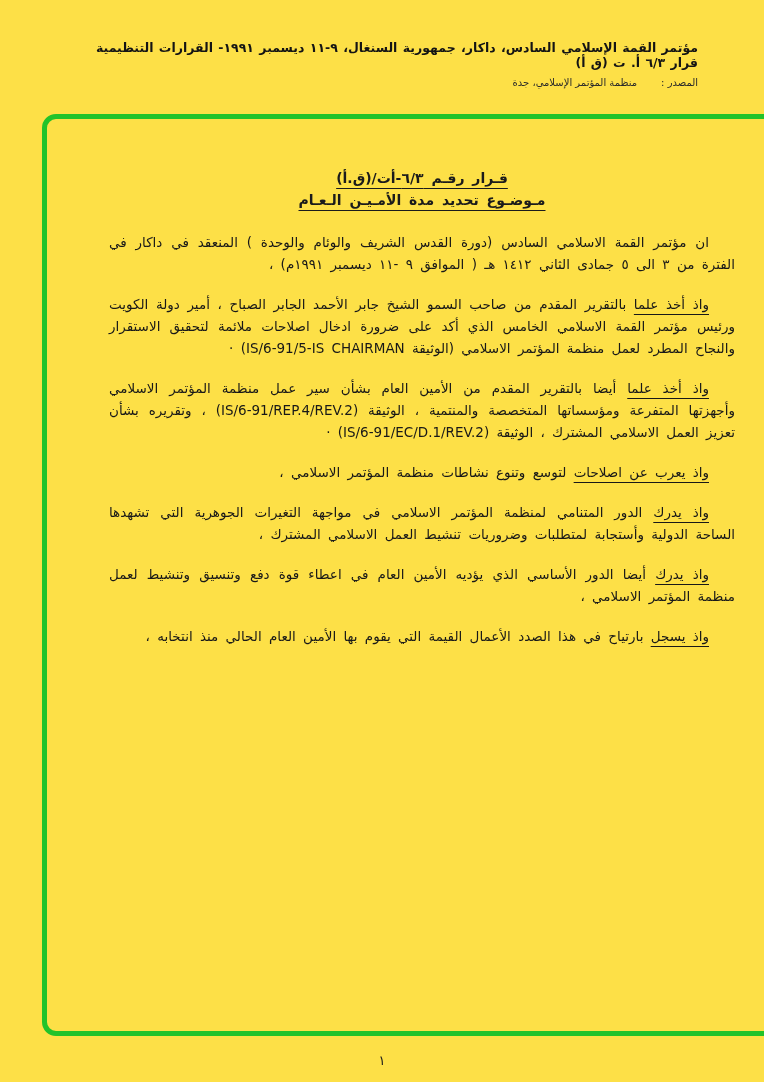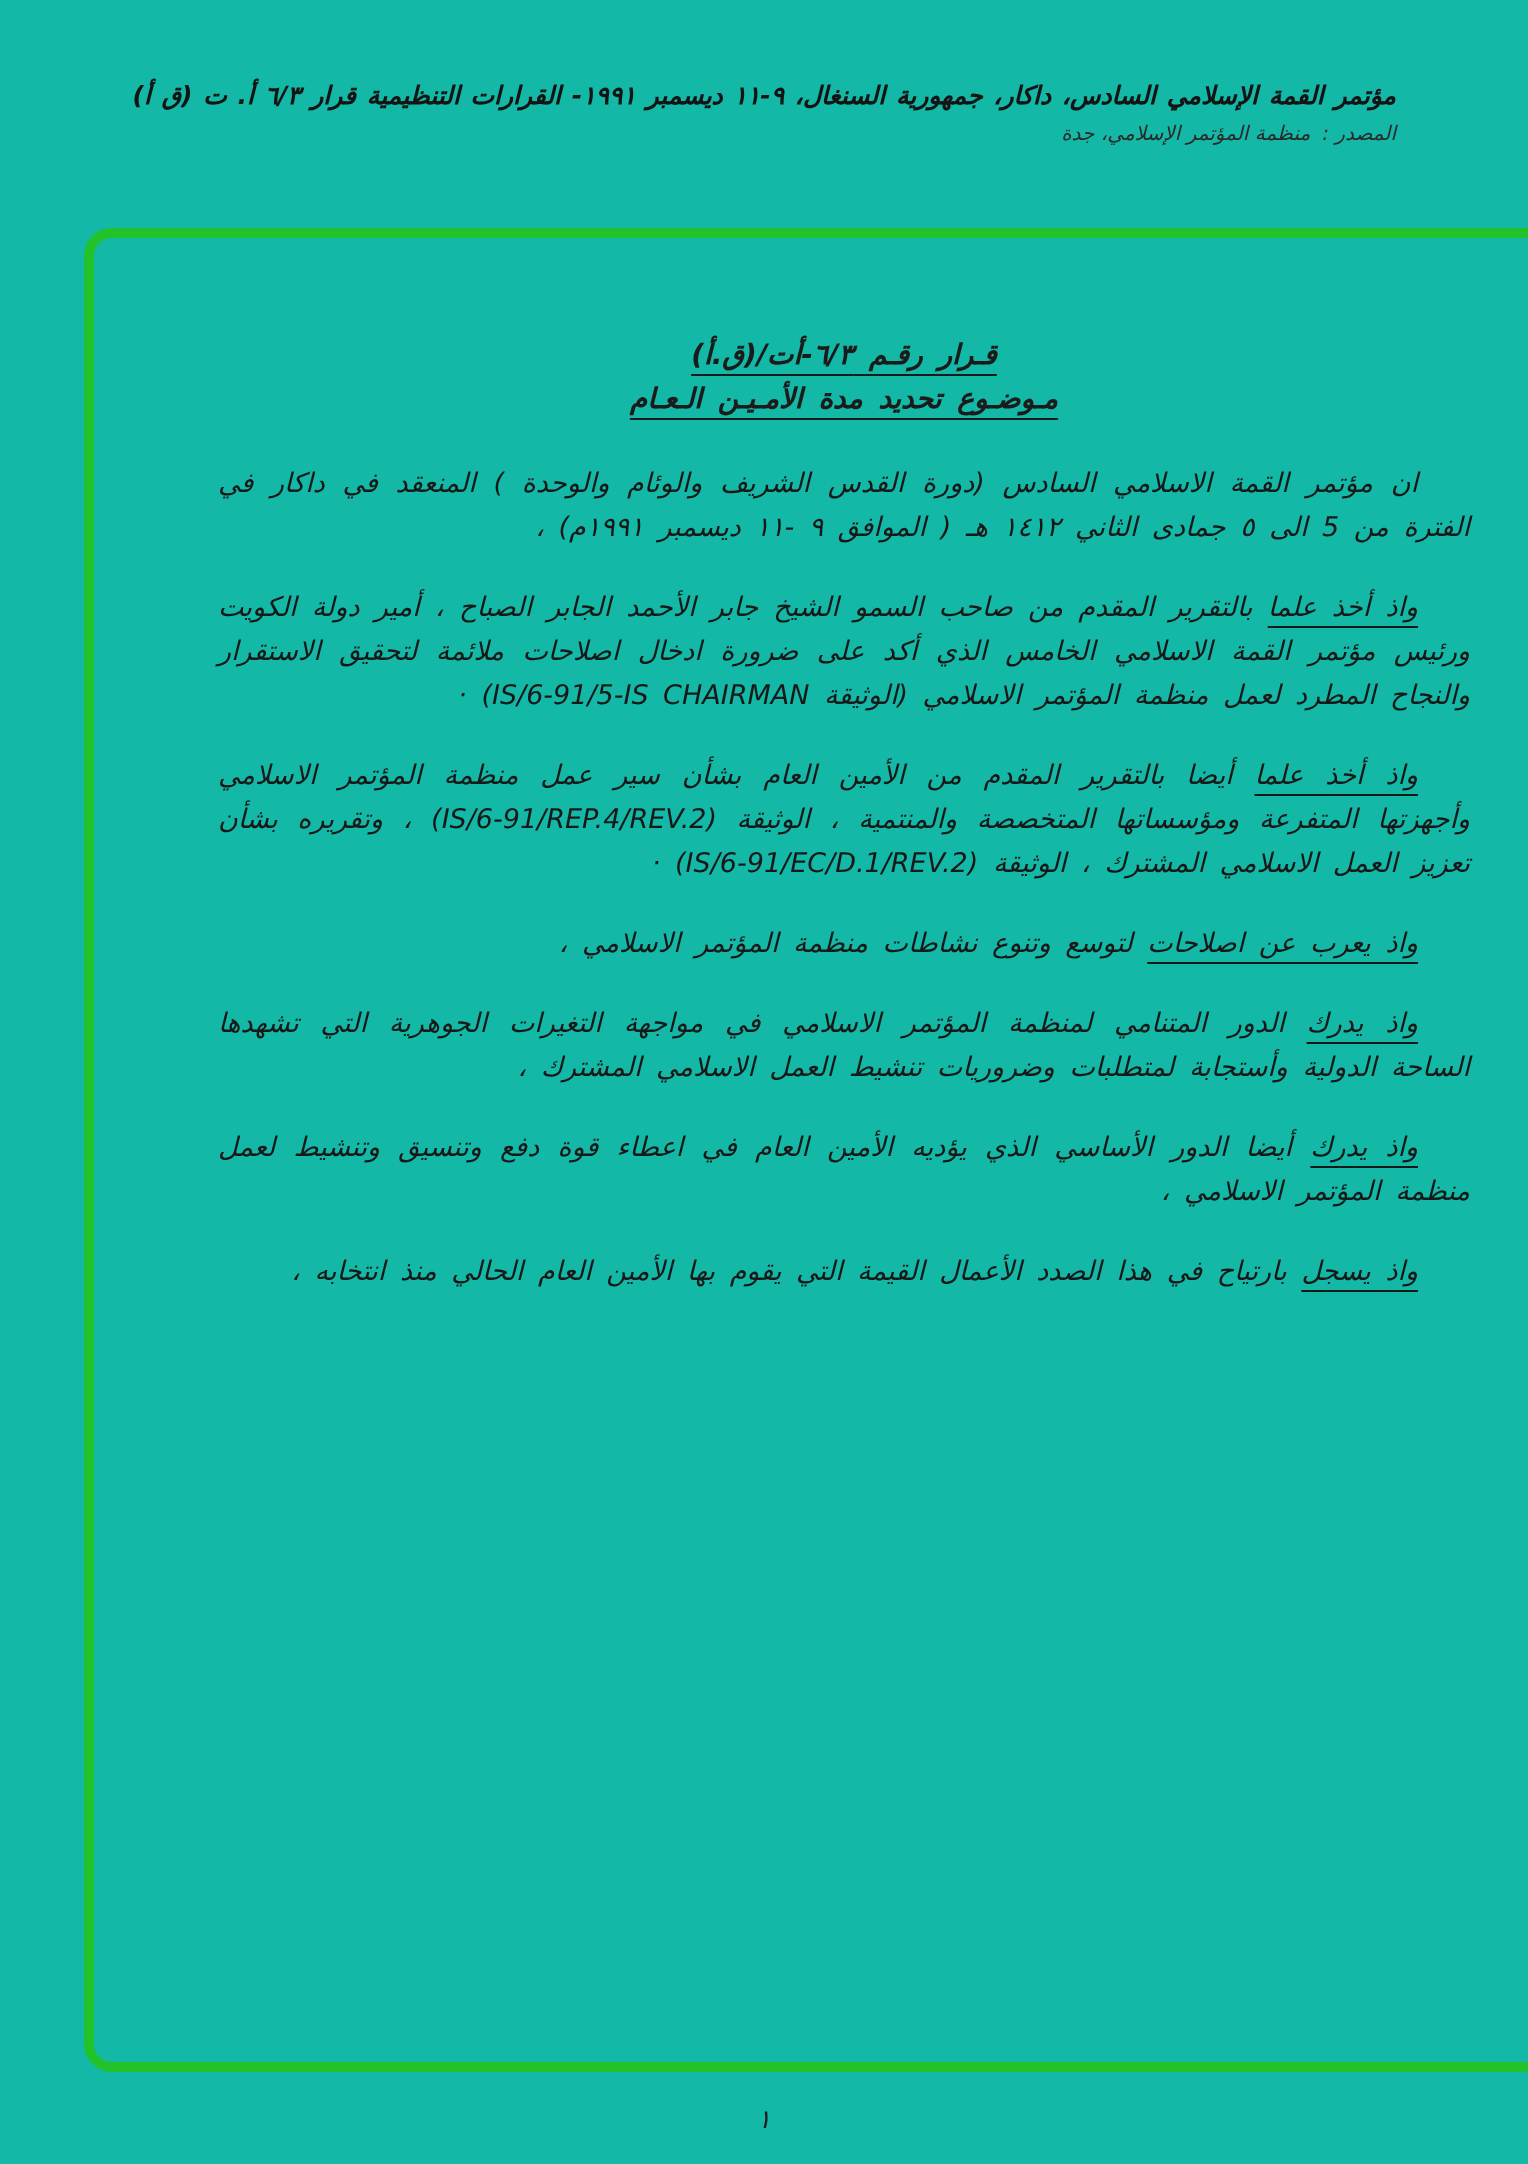--- a/index.html
+++ b/index.html
@@ -6,23 +6,22 @@
     margin: 0;
     padding: 0;
     background: #ffffff;
     font-family: "DejaVu Sans", sans-serif;
     color: #1b1b1b;
   }
   .page {
     position: relative;
     width: 764px;
     height: 1082px;
-    background: #14b8a6;
+    background: #fde047;
     overflow: hidden;
-    font-style: italic;
   }
 
   
   .doc-header {
     position: absolute;
     top: 40px;
     left: 64px;
     right: 66px;
     direction: rtl;
     text-align: right;
@@ -32,21 +31,21 @@
     font-weight: bold;
     letter-spacing: 0px;
     word-spacing: 1px;
     color: #141414;
   }
   .hdr2 {
     margin-top: 7px;
     font-size: 10px;
     color: #2a2a2a;
   }
-  .hdr2 .src-label { margin-left: 6px; }
+  .hdr2 .src-label { margin-left: 24px; }
 
   
   .frame {
     position: absolute;
     left: 42px;
     top: 114px;
     width: 760px;
     height: 922px;
     box-sizing: border-box;
     border: 5px solid var(--frame-green, #22c32a);
@@ -114,21 +113,21 @@
   </header>
 
   <div class="frame">
     <div class="content">
 
       <div class="title-block">
         <div class="title-line">قـرار رقـم ٦/٣-أت/(ق.أ)</div>
         <div class="title-line">مـوضـوع تحديد مدة الأمـيـن الـعـام</div>
       </div>
 
-      <p class="para"><span class="rest">ان مؤتمر القمة الاسلامي السادس (دورة القدس الشريف والوئام والوحدة ) المنعقد في داكار في الفترة من 5 الى ٥ جمادى الثاني ١٤١٢ هـ ( الموافق ٩ -١١ ديسمبر ١٩٩١م) ،</span></p>
+      <p class="para"><span class="rest">ان مؤتمر القمة الاسلامي السادس (دورة القدس الشريف والوئام والوحدة ) المنعقد في داكار في الفترة من ٣ الى ٥ جمادى الثاني ١٤١٢ هـ ( الموافق ٩ -١١ ديسمبر ١٩٩١م) ،</span></p>
 
 
       <p class="para"><span class="lead">واذ أخذ علما</span><span class="rest"> بالتقرير المقدم من صاحب السمو الشيخ جابر الأحمد الجابر الصباح ، أمير دولة الكويت ورئيس مؤتمر القمة الاسلامي الخامس الذي أكد على ضرورة ادخال اصلاحات ملائمة لتحقيق الاستقرار والنجاح المطرد لعمل منظمة المؤتمر الاسلامي (الوثيقة IS/6-91/5-IS CHAIRMAN) ·</span></p>
 
       <p class="para"><span class="lead">واذ أخذ علما</span><span class="rest"> أيضا بالتقرير المقدم من الأمين العام بشأن سير عمل منظمة المؤتمر الاسلامي وأجهزتها المتفرعة ومؤسساتها المتخصصة والمنتمية ، الوثيقة (IS/6-91/REP.4/REV.2) ، وتقريره بشأن تعزيز العمل الاسلامي المشترك ، الوثيقة (IS/6-91/EC/D.1/REV.2) ·</span></p>
 
       <p class="para"><span class="lead">واذ يعرب عن اصلاحات</span><span class="rest"> لتوسع وتنوع نشاطات منظمة المؤتمر الاسلامي ،</span></p>
 
       <p class="para"><span class="lead">واذ يدرك</span><span class="rest"> الدور المتنامي لمنظمة المؤتمر الاسلامي في مواجهة التغيرات الجوهرية التي تشهدها الساحة الدولية وأستجابة لمتطلبات وضروريات تنشيط العمل الاسلامي المشترك ،</span></p>
 

